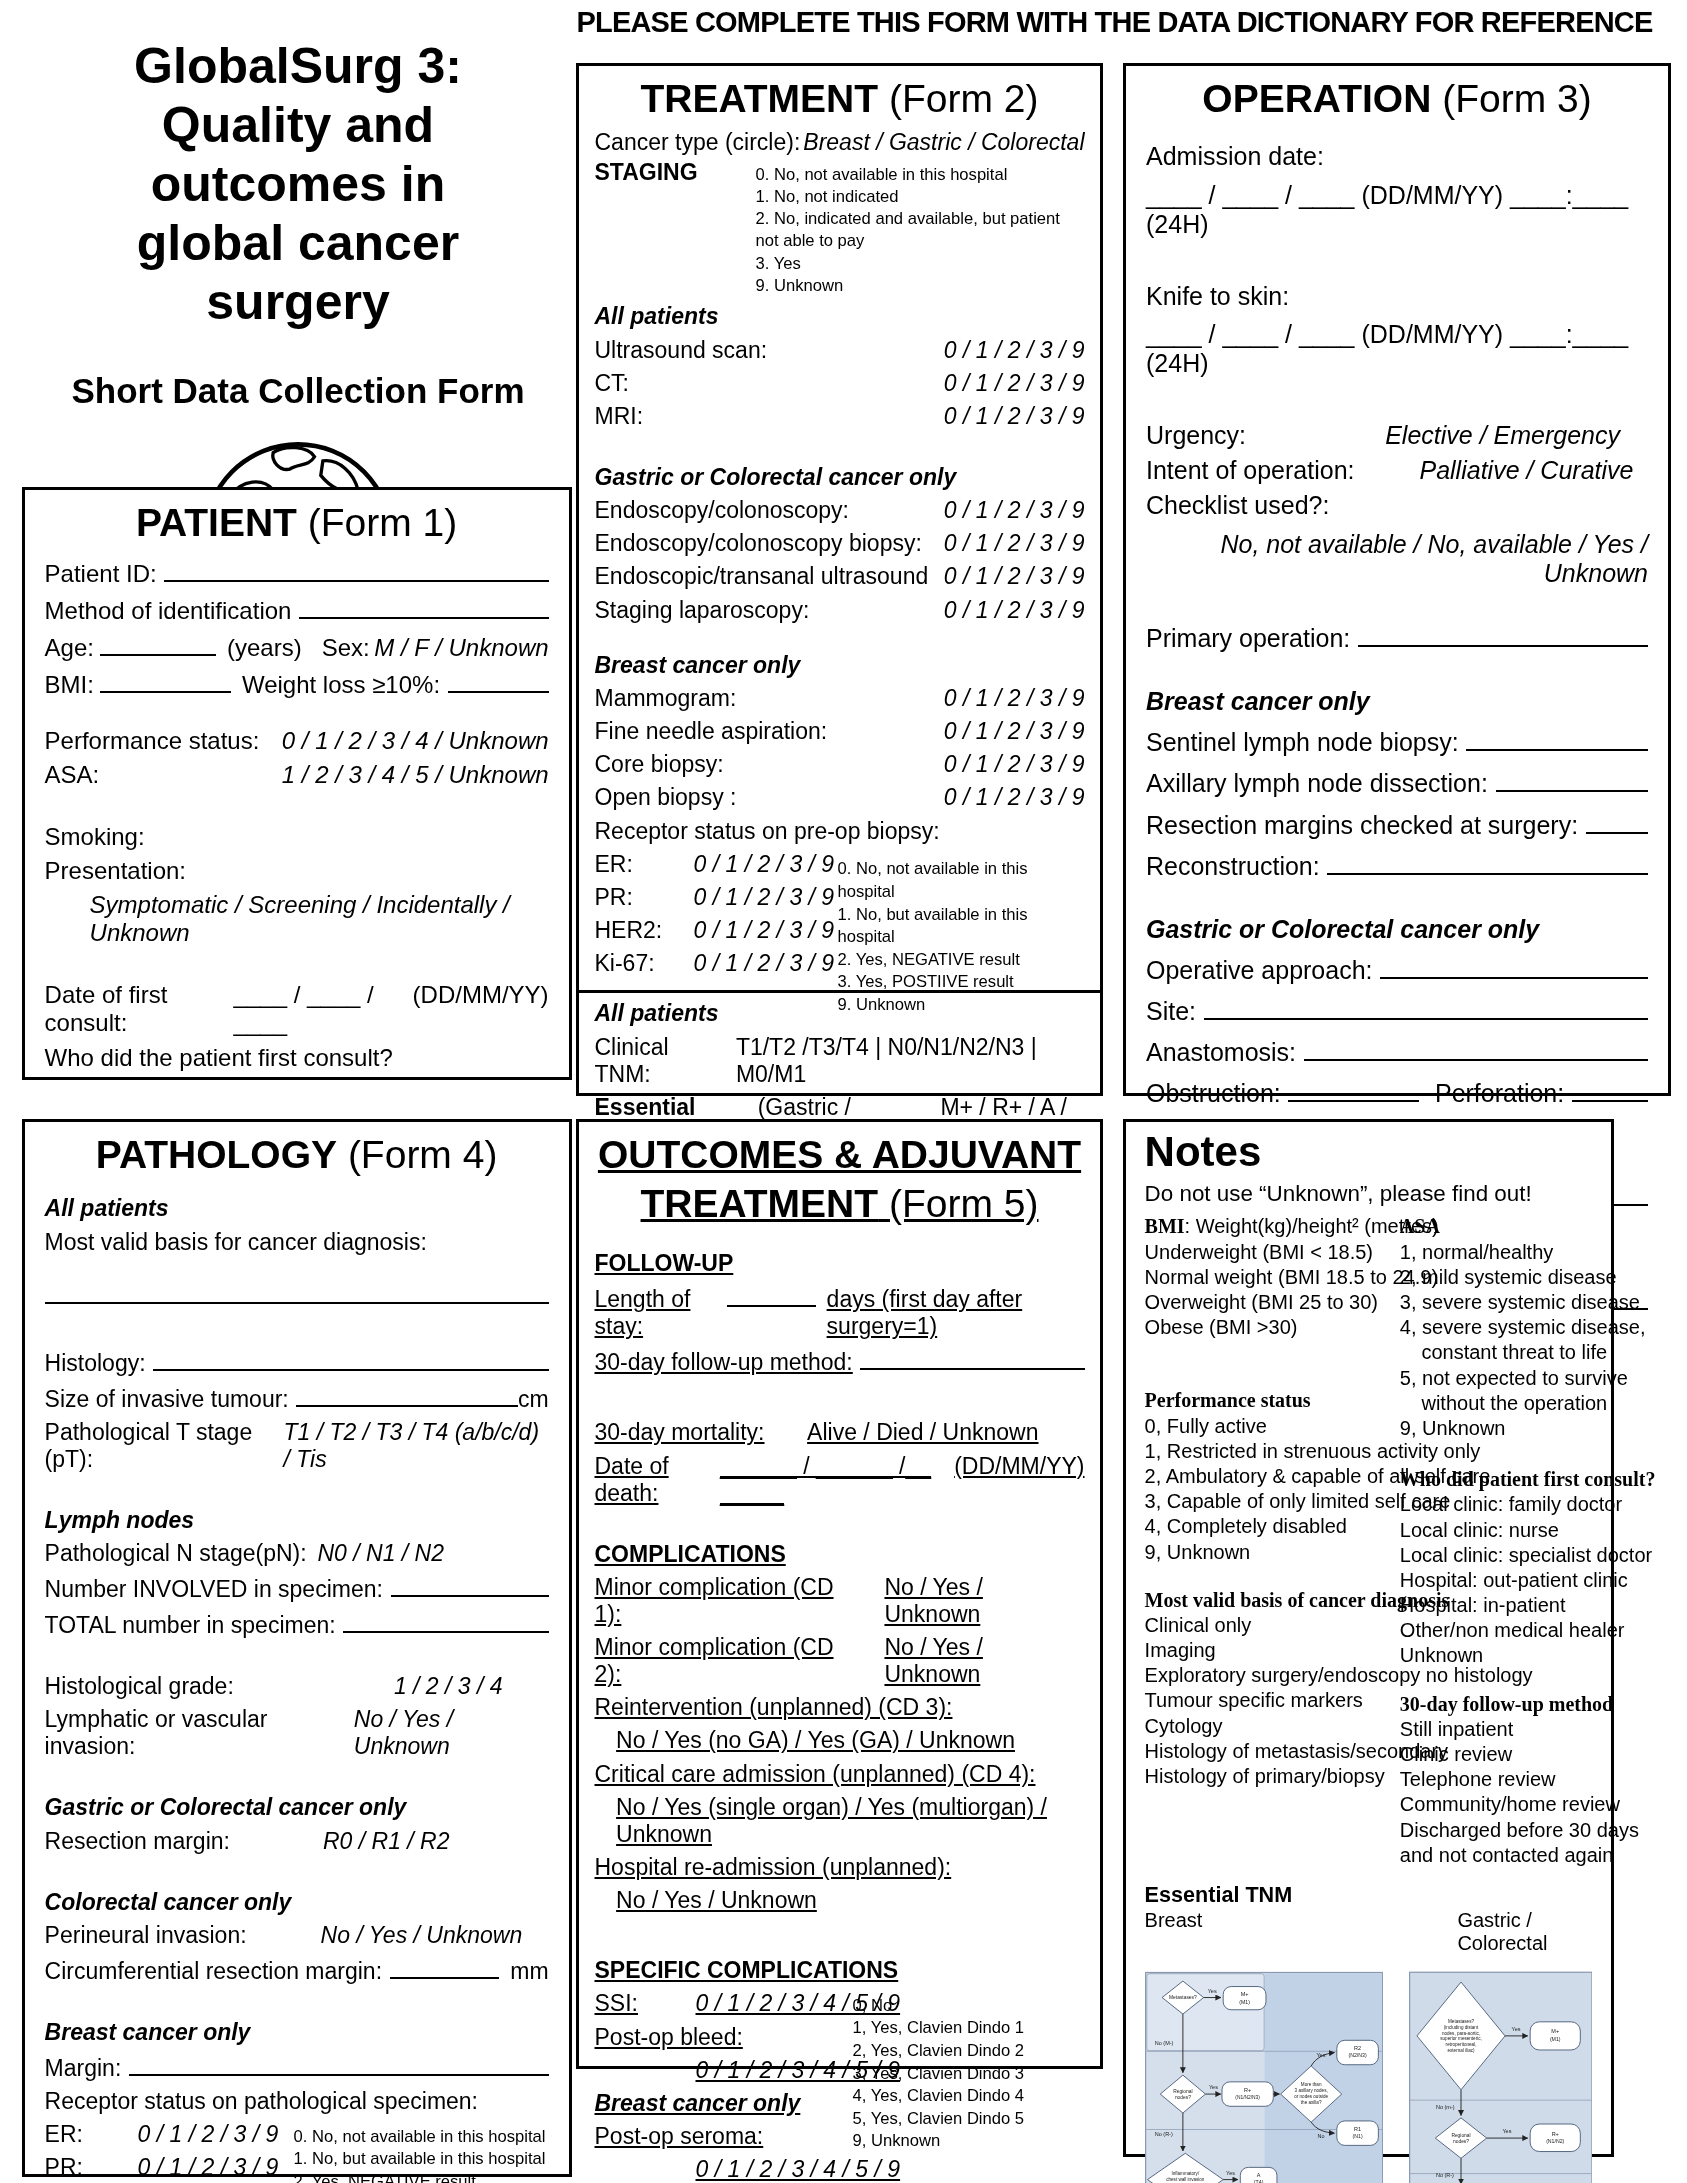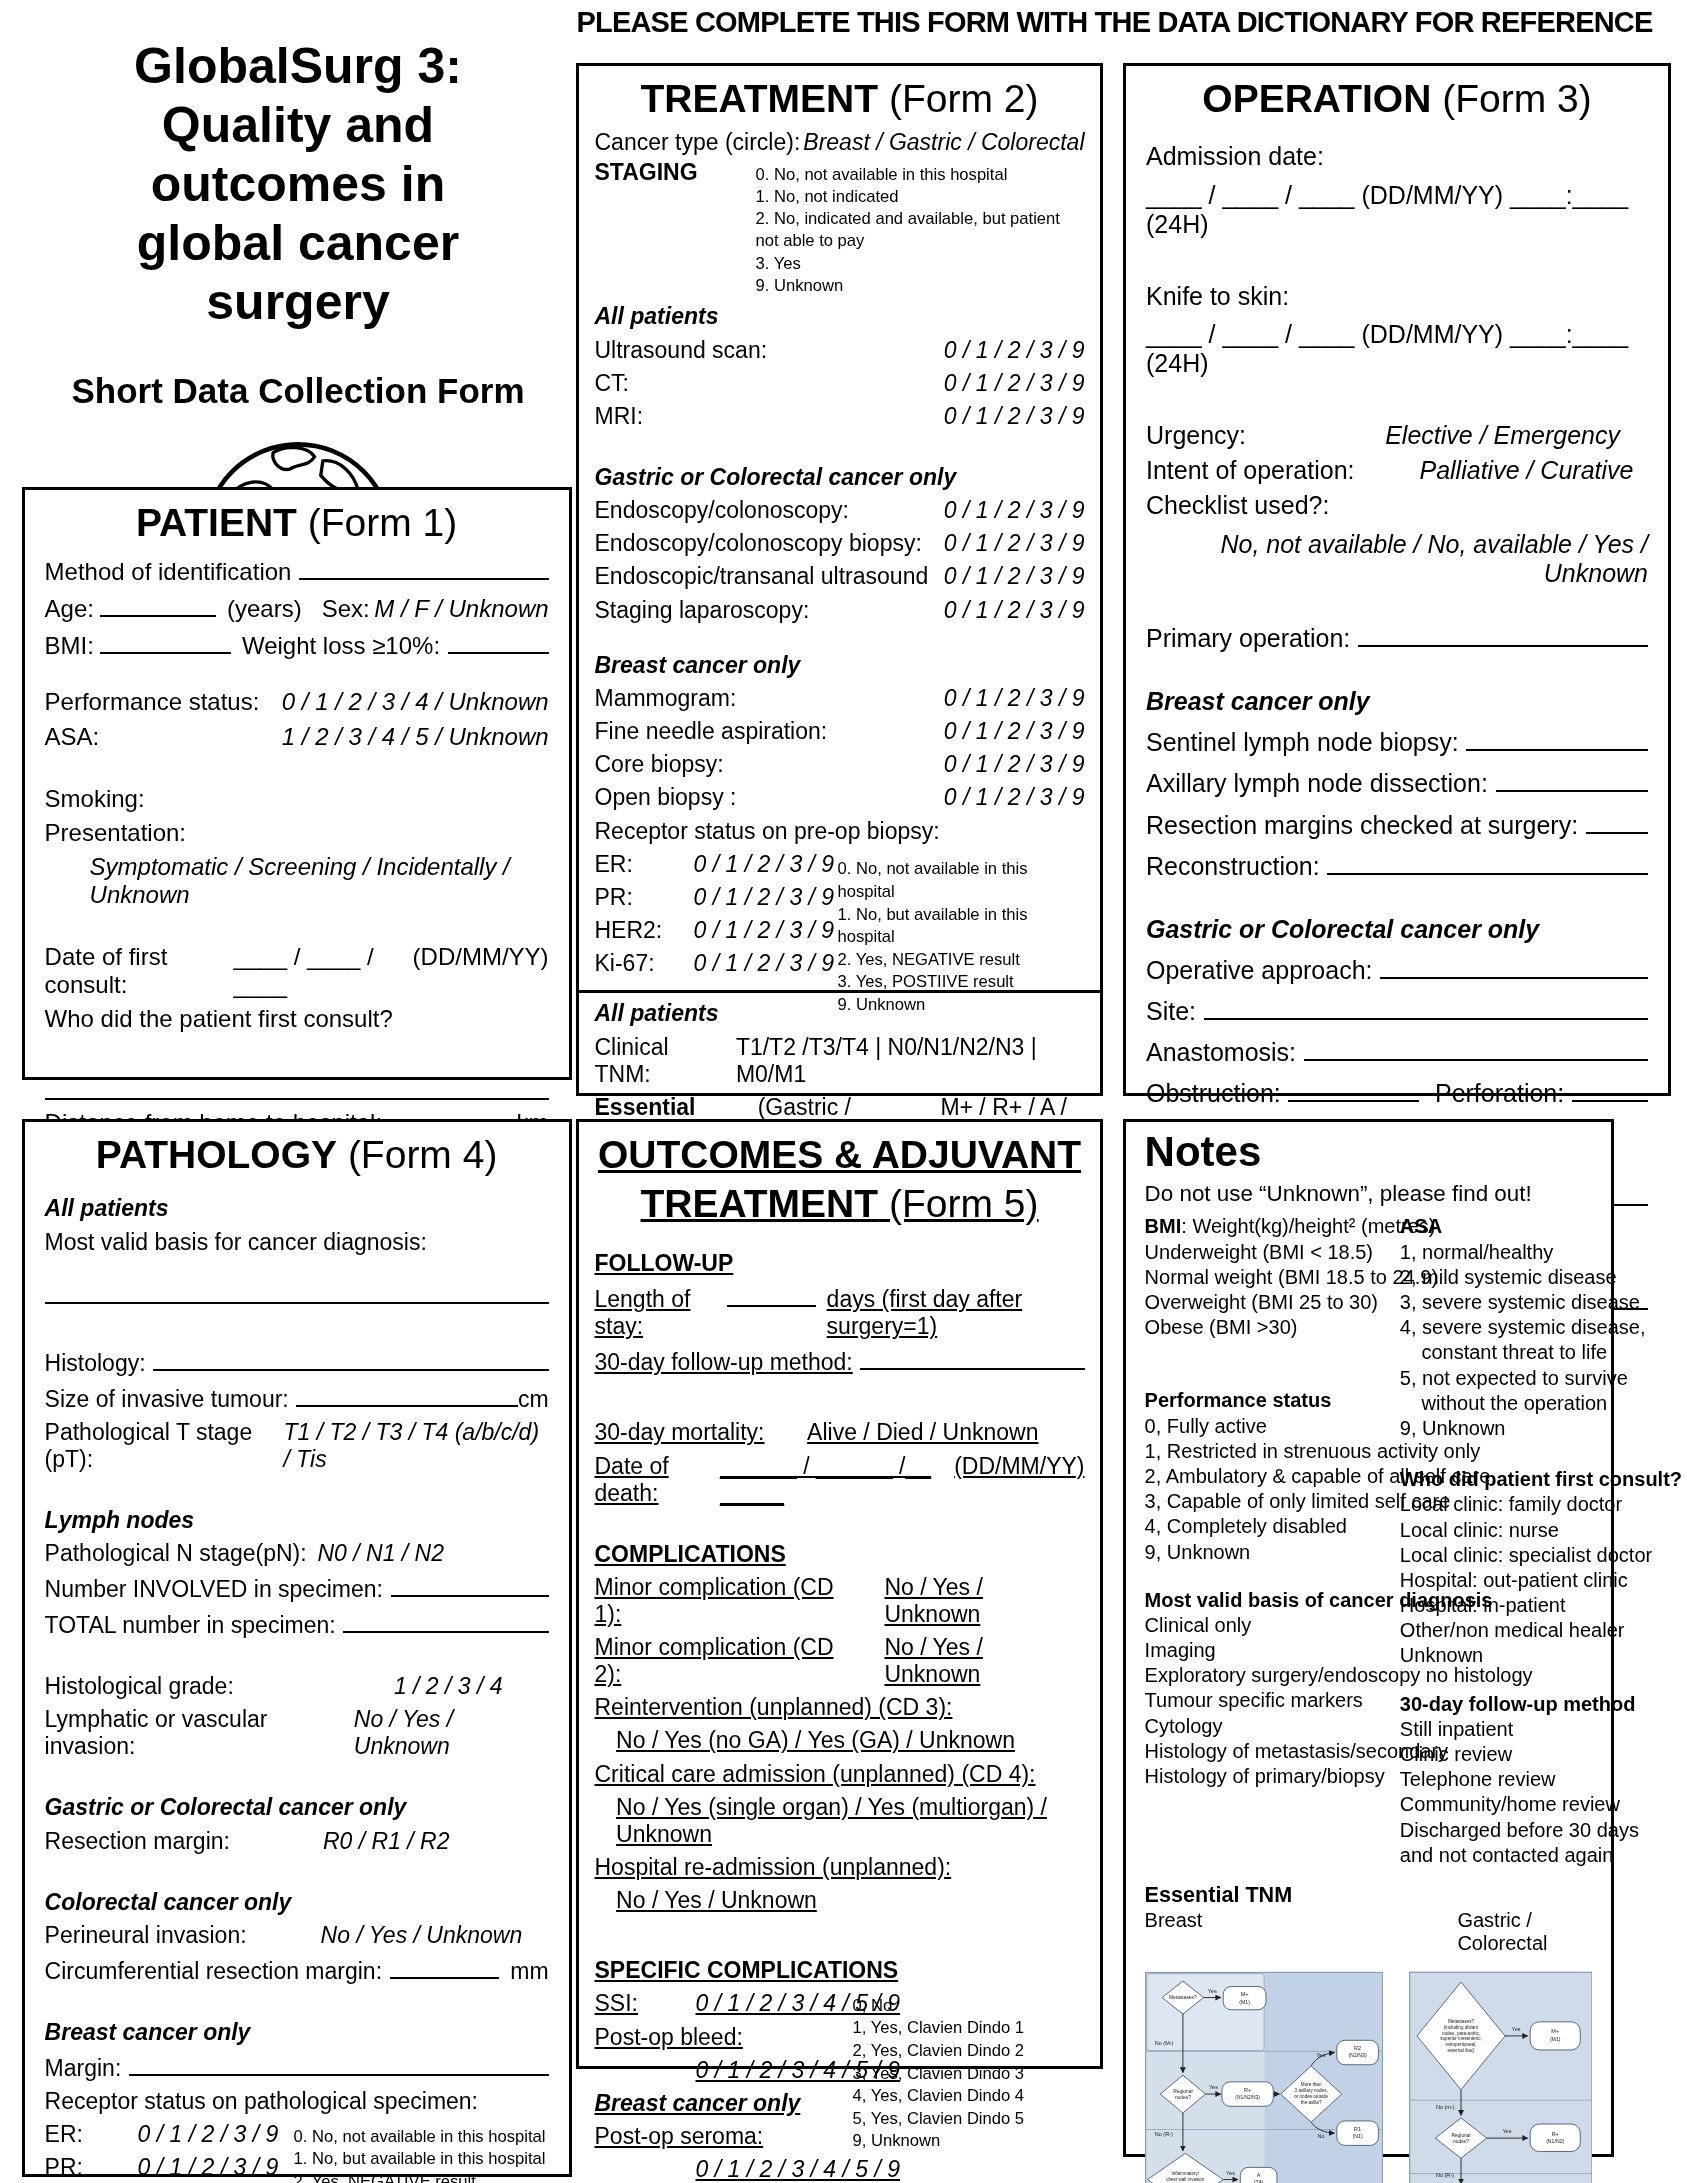--- a/index.html
+++ b/index.html
@@ -42,21 +42,21 @@
   .mt44{margin-top:34px}.mt56{margin-top:43px}
   .ml{margin-left:10.8px}
   .indent{padding-left:45px;}
   .ind2{padding-left:21.6px;}
   
   .ncols{display:flex;margin-top:7.7px;}
   .ncol-l{width:57%;}
   .ncol-r{width:43%;}
   .nb{line-height:1.26;}
   .nb div{white-space:nowrap;}
-  .ntitle{font-weight:bold;}
+  .ntitle{font-weight:bold;font-family:Liberation Serif, serif;}
   .charts{display:flex;gap:26px;margin-top:4.6px;}
   text{font-family:"Liberation Sans",sans-serif;fill:#1a1a1a;}
 </style>
 </head>
 <body>
 
 <div class="page">
 
   <div class="banner">PLEASE COMPLETE THIS FORM WITH THE DATA DICTIONARY FOR REFERENCE</div>
 
@@ -78,20 +78,24 @@
       </svg>
       <div class="logo-text" style="color:#f5198c;">GlobalSurg</div>
     </div>
     <a class="mast-link" style="color:#0b1ed8;">globalsurg.org/gs3</a>
   </div>
 
   <section class="box" id="form1">
     <div class="box-title">
       <span class="b">PATIENT</span>
       <span>(Form 1)</span>
+    </div>
+    <div class="r mt16">
+      <span>Patient ID:</span>
+        <span class="g"></span>
     </div>
     <div class="r mt8">
       <span>Method of identification</span>
         <span class="g"></span>
     </div>
     <div class="r mt8">
       <span>Age:</span>
       <span class="bl" style="width:116px;margin-left:6.2px"></span>
       <span class="ml">(years)</span>
       <span style="margin-left:20px">Sex:</span>

